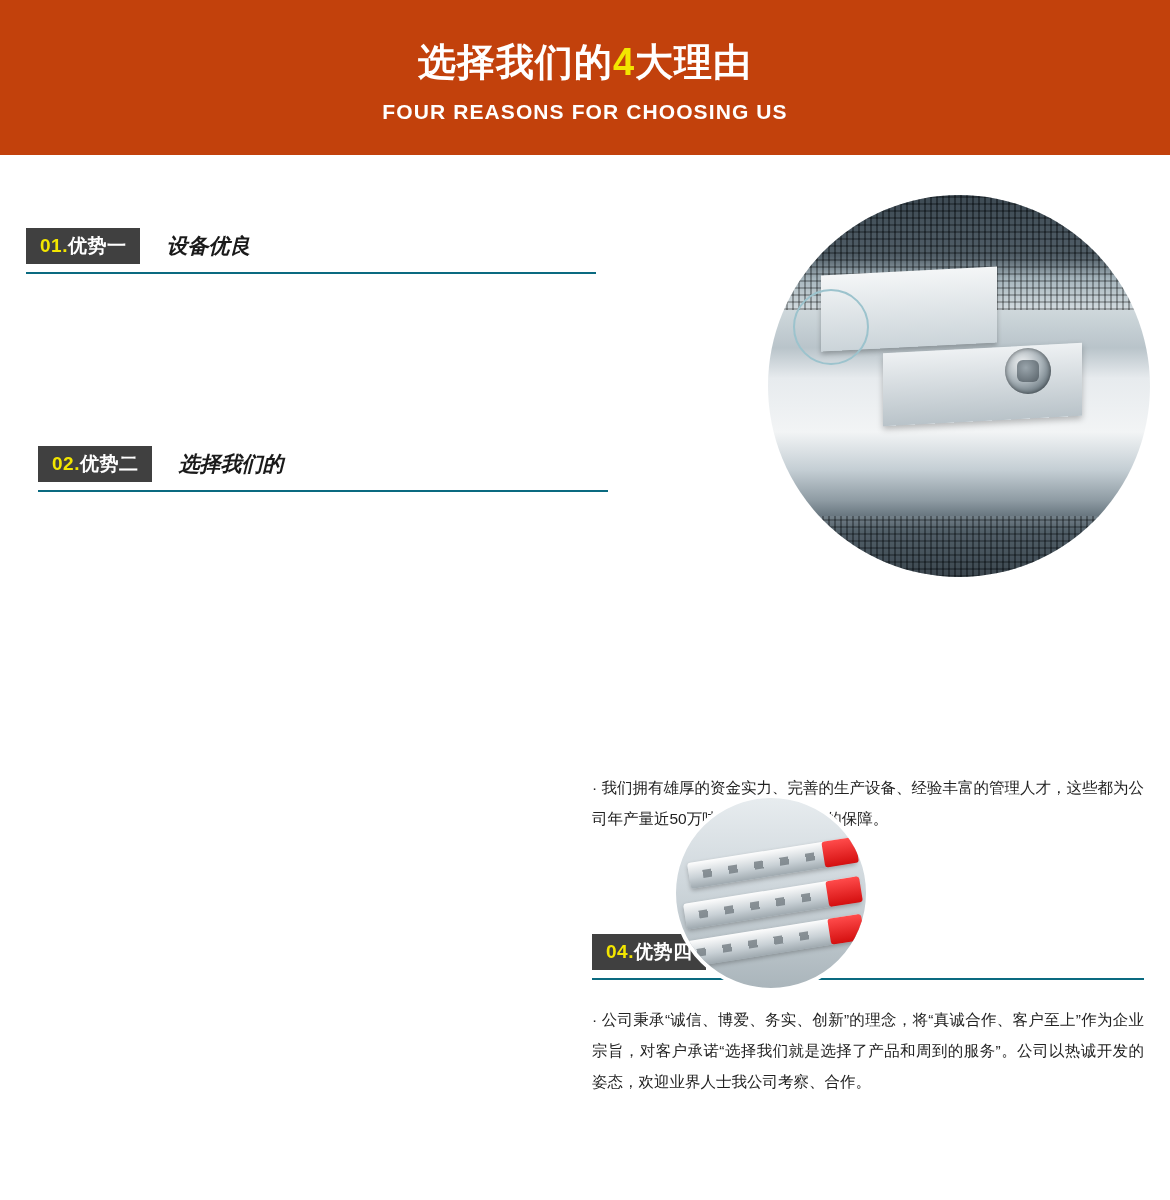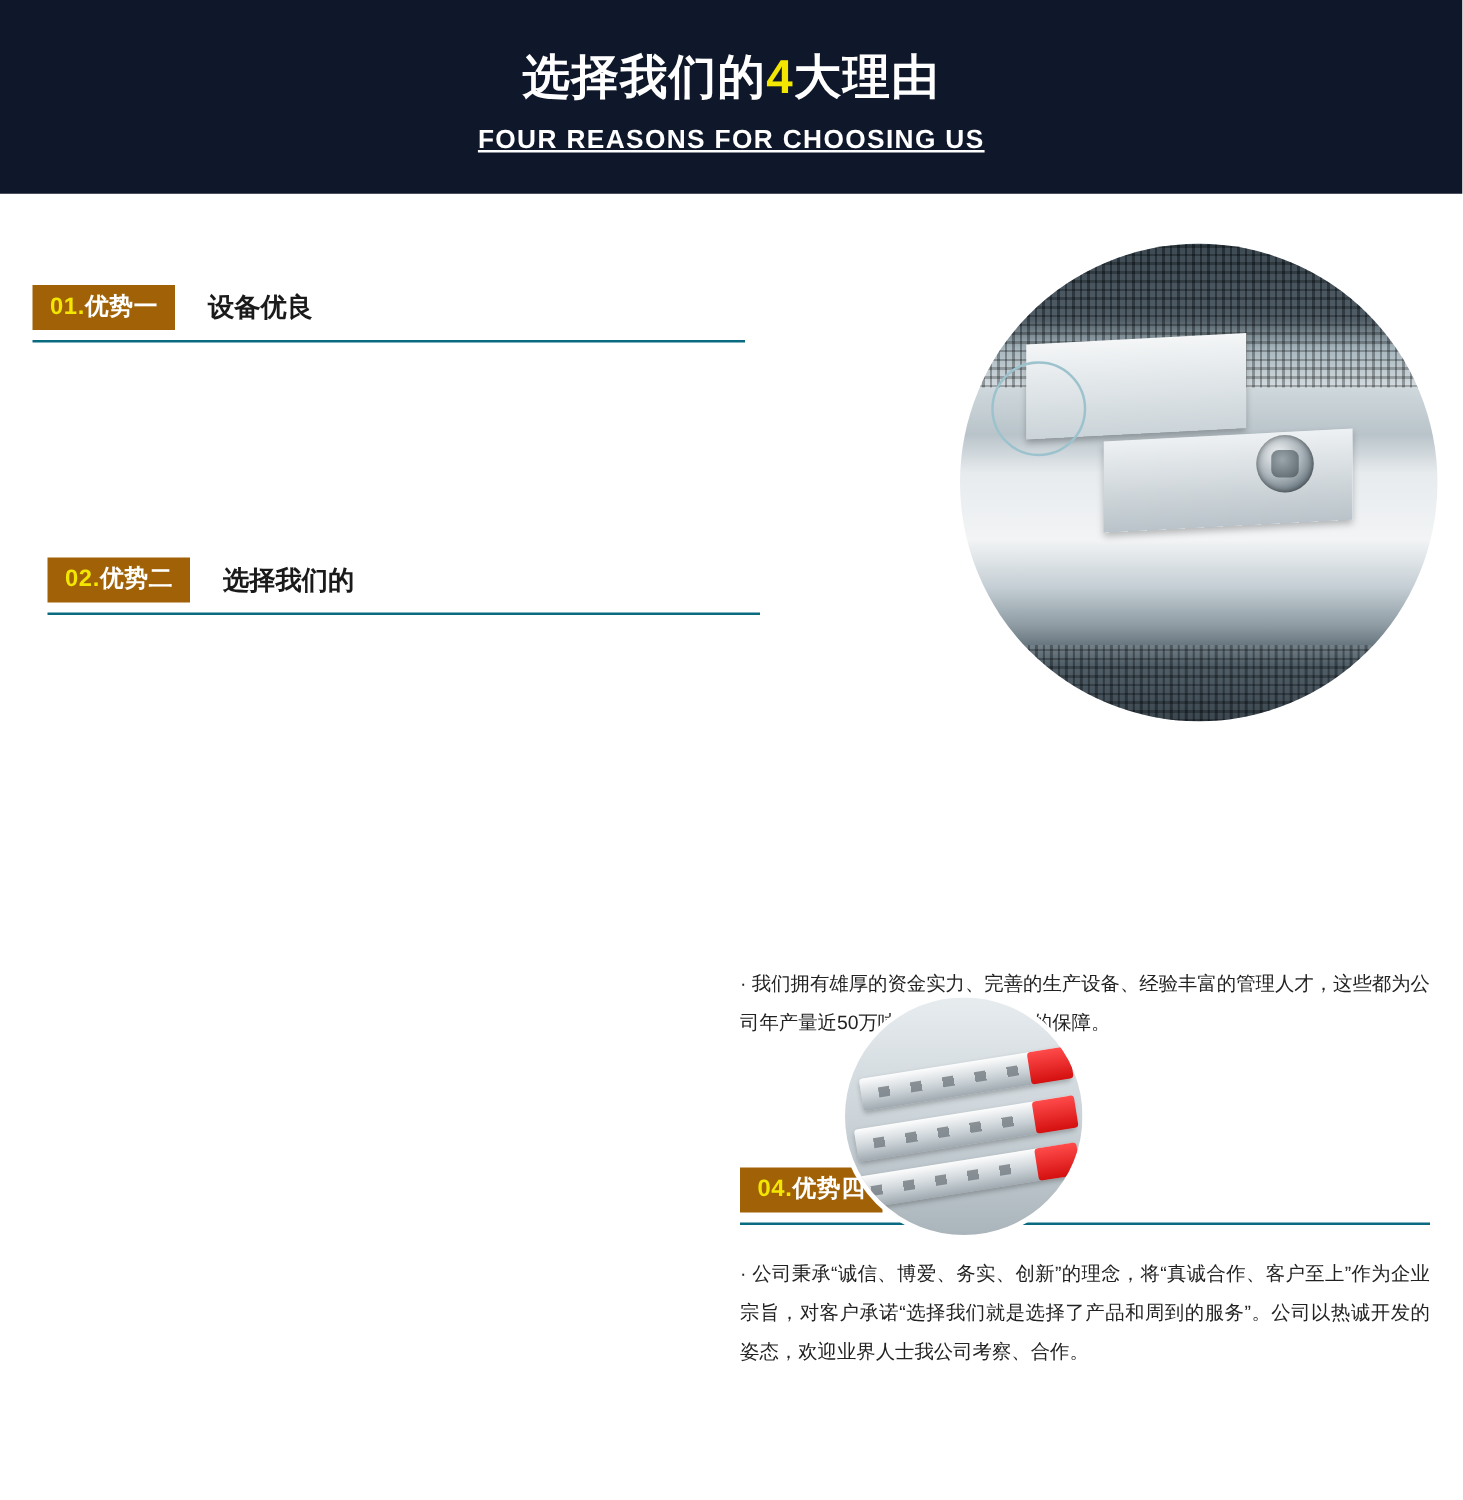--- a/index.html
+++ b/index.html
@@ -14,21 +14,21 @@
     font-family: "Liberation Sans", "DejaVu Sans", sans-serif;
     overflow: hidden;
   }
 
   
   .header {
     position: absolute;
     left: 0; top: 0;
     width: 1170px;
     height: 155px;
-    background: #0f172a;
+    background: #c2410c;
     box-sizing: border-box;
   }
   .header-inner {
     position: absolute;
     left: 0; top: 0;
     width: 100%;
     text-align: center;
   }
   .header-title {
     margin: 0;
@@ -42,52 +42,52 @@
   .header-title .hl {
     color: #f3e600;
   }
   .header-sub {
     margin: 0;
     padding-top: 16px;
     font-size: 21px;
     font-weight: bold;
     letter-spacing: 1.1px;
     color: #ffffff;
-    text-decoration: underline;
   }
 
   
   .block {
     position: absolute;
   }
   .block-head {
     display: flex;
     align-items: flex-end;
     position: relative;
   }
   .tag {
-    background: #a16207;
+    background: #404040;
     color: #ffffff;
     font-size: 19px;
     font-weight: bold;
     letter-spacing: 0.5px;
     padding: 8px 14px 9px 14px;
     line-height: 1;
     white-space: nowrap;
   }
   .tag .num {
     color: #f3e600;
   }
   .head-title {
     font-size: 21px;
     font-weight: bold;
     color: #1a1a1a;
     margin-left: 26px;
     padding-bottom: 4px;
     white-space: nowrap;
+    font-style: italic;
   }
   .head-rule {
     position: absolute;
     left: 0;
     bottom: -10px;
     height: 2px;
     background: #0a6a80;
   }
   .block-body {
     margin-top: 34px;

